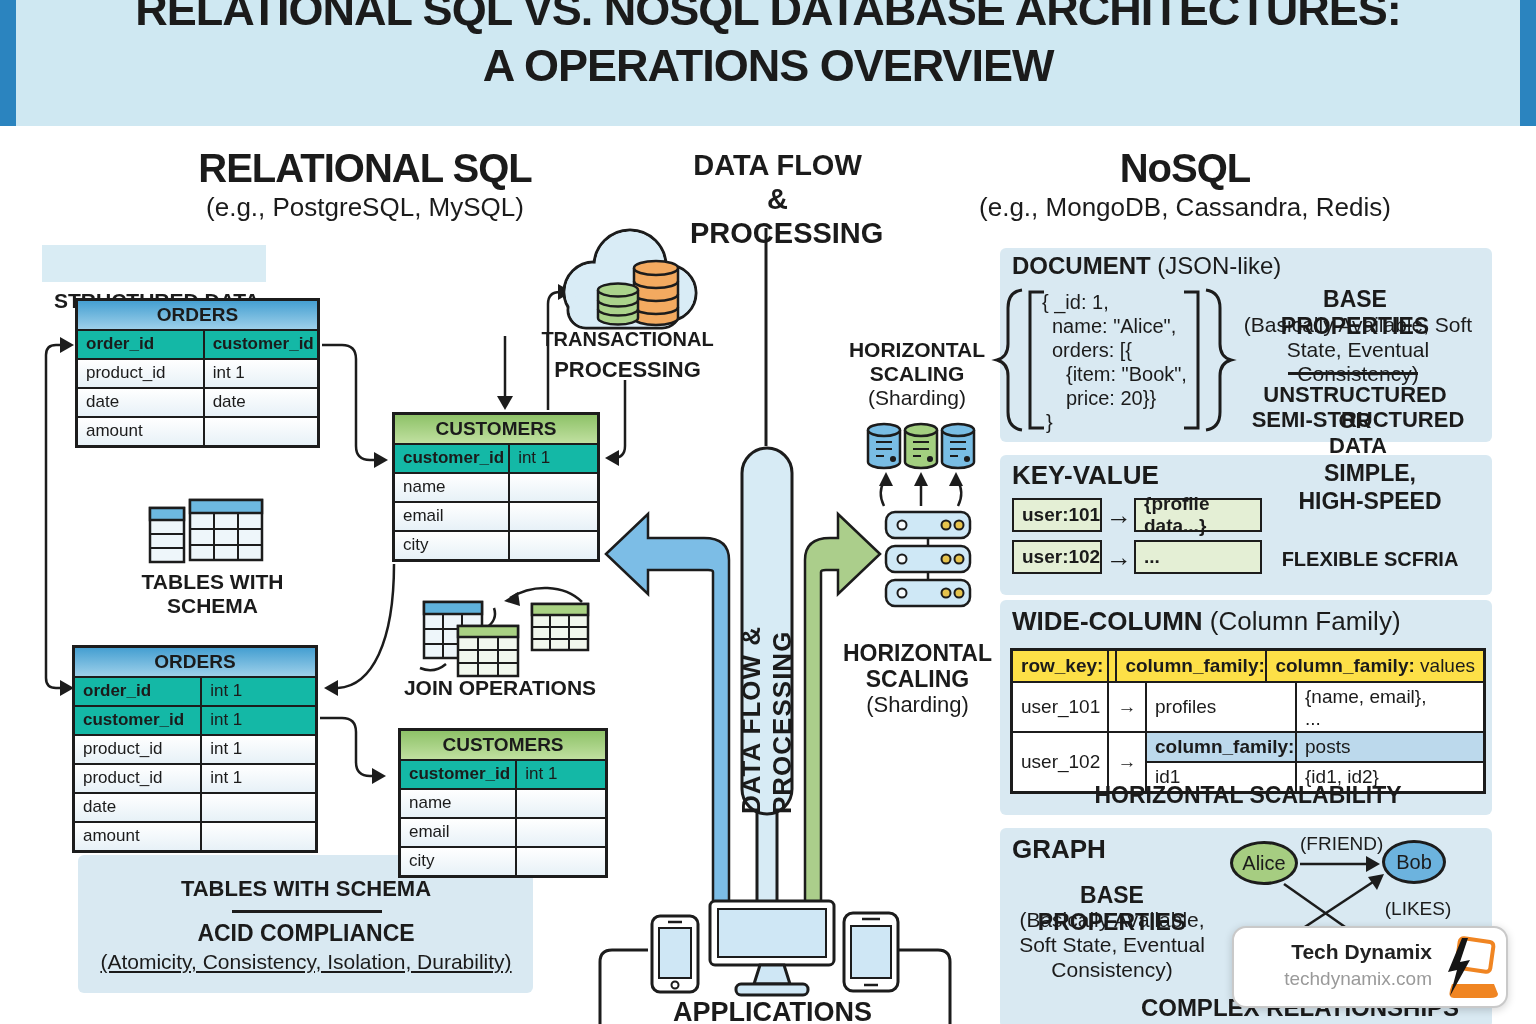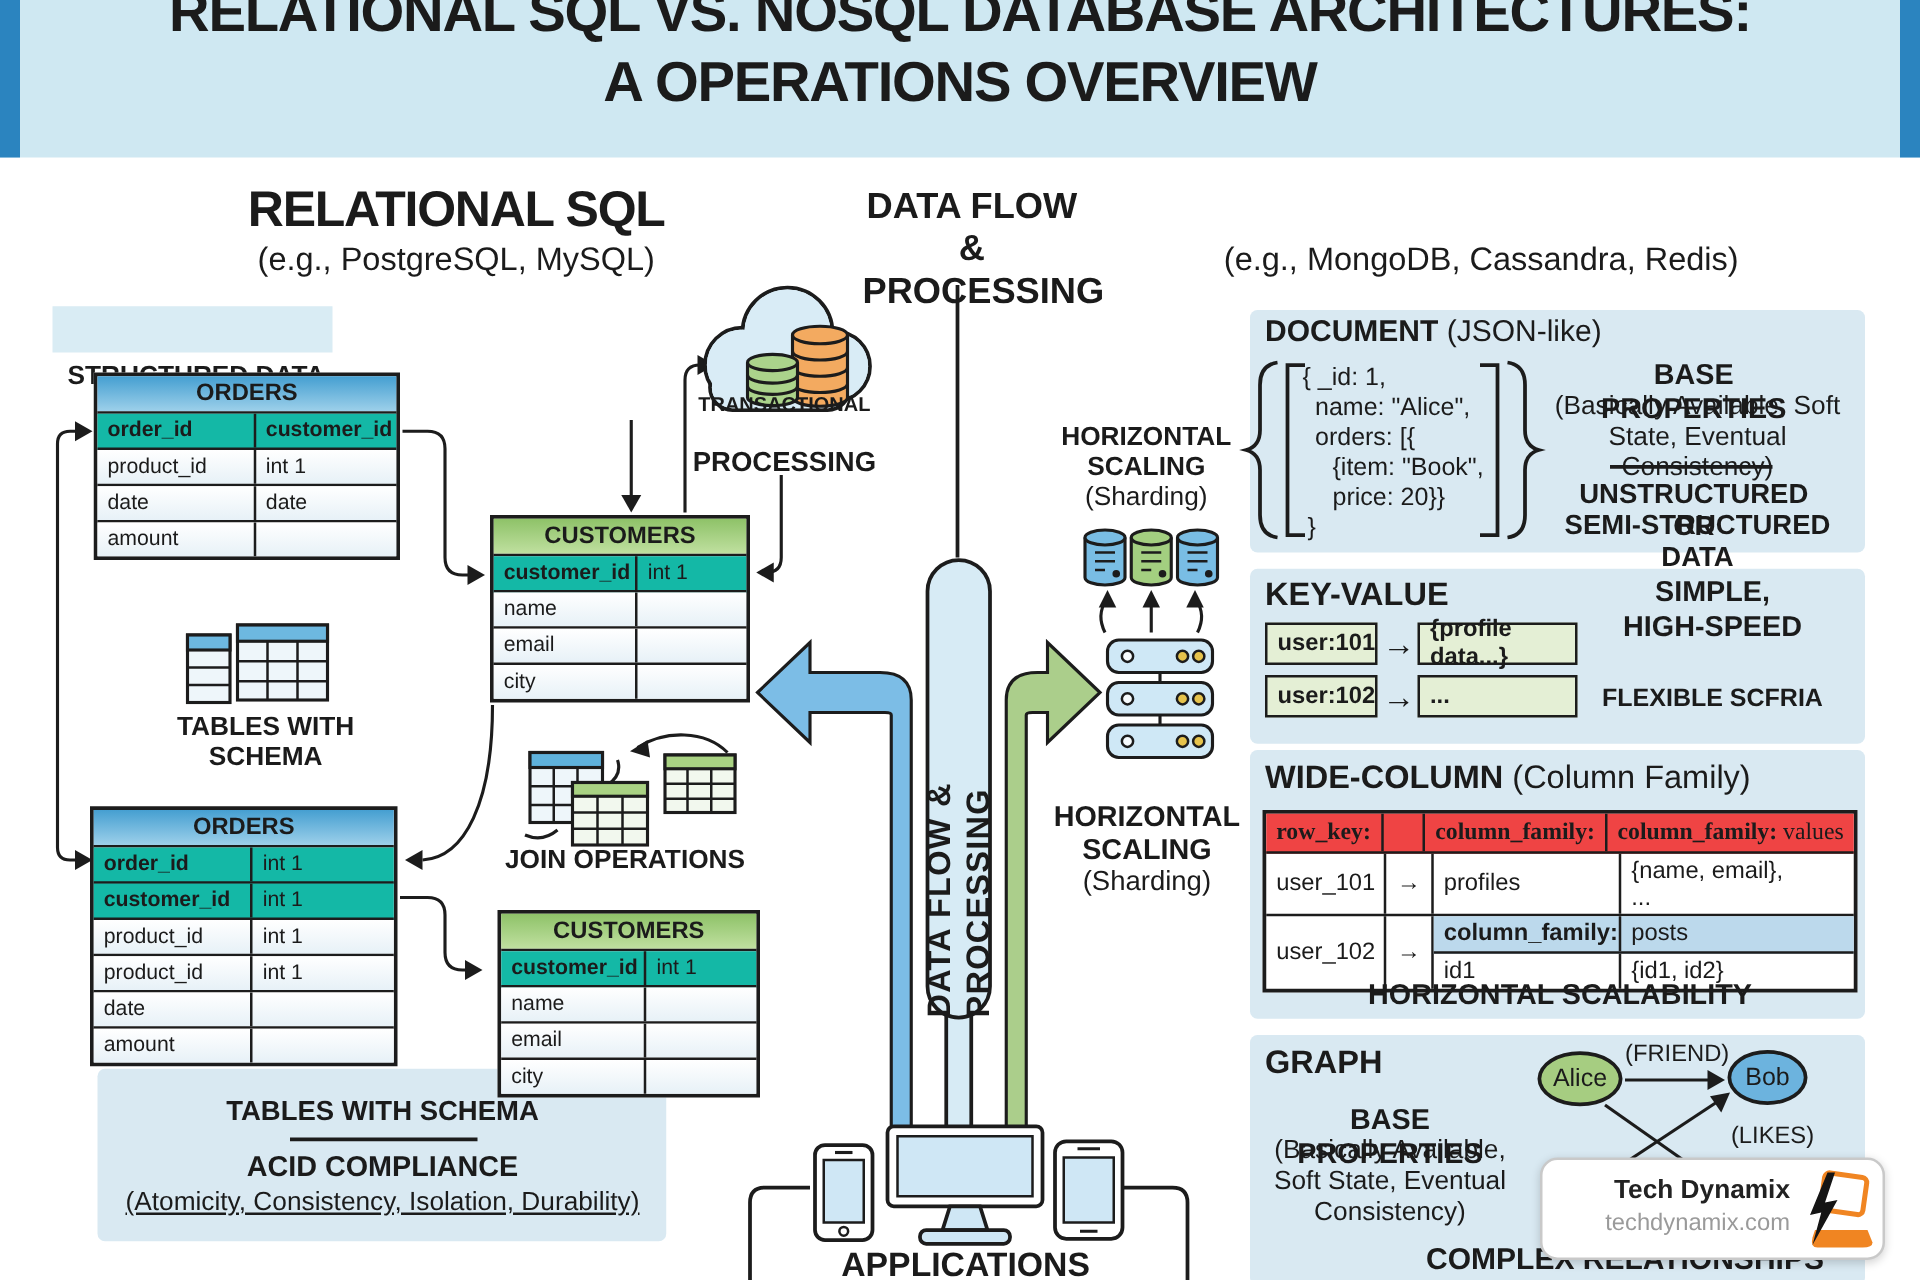--- a/index.html
+++ b/index.html
@@ -35,21 +35,21 @@
              writing-mode:vertical-rl;transform:rotate(180deg);font-weight:800;font-size:26px;letter-spacing:1px;}
   
   .code-line{font-size:20px;line-height:24px;white-space:nowrap;}
   .kvbox{position:absolute;background:#e4efd5;border:2.5px solid #1c1c1c;font-size:19px;font-weight:bold;
          display:flex;align-items:center;padding:0 8px;box-sizing:border-box;height:34px;}
   .kvarrow{position:absolute;font-size:26px;font-weight:bold;}
   .wct{position:absolute;left:1010px;top:648px;width:476px;border:3px solid #1c1c1c;background:#fff;
        box-sizing:border-box;font-size:19px;}
   .wcr{display:flex;border-bottom:2px solid #1c1c1c;align-items:stretch;}
   .wcr:last-child{border-bottom:none;}
-  .wch{background:#ef4444;font-weight:bold;font-family:Liberation Serif, serif;}
+  .wch{background:#fde047;font-weight:bold;}
   .wc1{width:96px;border-right:2px solid #1c1c1c;padding:3px 8px;box-sizing:border-box;display:flex;align-items:center;}
   .wc2{width:36px;border-right:2px solid #1c1c1c;text-align:center;display:flex;align-items:center;justify-content:center;font-weight:bold;}
   .wc3{width:150px;border-right:2px solid #1c1c1c;padding:3px 8px;box-sizing:border-box;display:flex;align-items:center;}
   .wc4{flex:1;padding:3px 8px;box-sizing:border-box;}
   .subrow{display:flex;}
   .subrow.bluebg{background:#bcd9ec;border-bottom:2px solid #1c1c1c;}
   
   .gnode{position:absolute;border:3px solid #1c1c1c;border-radius:50%;display:flex;align-items:center;
          justify-content:center;font-size:20px;box-sizing:border-box;}
   
@@ -331,34 +331,35 @@
       </div>
   </div>
 
   <div class="abs b ctr" style="left:90px;top:876px;width:432px;font-size:22px;">TABLES WITH SCHEMA</div>
   <div class="abs" style="left:232px;top:910px;width:150px;height:3px;background:#1c1c1c;"></div>
   <div class="abs b ctr" style="left:90px;top:920px;width:432px;font-size:23px;">ACID COMPLIANCE</div>
   <div class="abs ctr" style="left:80px;top:950px;width:452px;font-size:21px;text-decoration:underline;">(Atomicity, Consistency, Isolation, Durability)</div>
 
   <div class="abs h3" style="left:690px;top:148px;width:175px;">DATA FLOW</div>
   <div class="abs h3" style="left:690px;top:182px;width:175px;">&amp; PROCESSING</div>
-  <div class="abs b ctr" style="left:540px;top:316px;width:175px;font-size:16px;">TRANSACTIONAL</div>
+  <div class="abs b ctr" style="left:540px;top:328px;width:175px;font-size:20px;">TRANSACTIONAL</div>
   <div class="abs b ctr" style="left:540px;top:357px;width:175px;font-size:22px;">PROCESSING</div>
   <div class="abs pill-text">DATA FLOW &amp; PROCESSING</div>
 
   <div class="abs b ctr" style="left:840px;top:338px;width:154px;font-size:21px;">HORIZONTAL</div>
   <div class="abs b ctr" style="left:840px;top:362px;width:154px;font-size:21px;">SCALING</div>
   <div class="abs ctr" style="left:840px;top:386px;width:154px;font-size:21px;">(Sharding)</div>
 
   <div class="abs b ctr" style="left:830px;top:640px;width:175px;font-size:23px;">HORIZONTAL</div>
   <div class="abs b ctr" style="left:830px;top:666px;width:175px;font-size:23px;">SCALING</div>
   <div class="abs ctr" style="left:830px;top:692px;width:175px;font-size:22px;">(Sharding)</div>
 
   <div class="abs ctr" style="left:660px;top:997px;width:225px;font-size:27px;font-weight:800;">APPLICATIONS</div>
 
+  <div class="abs h1" style="left:990px;top:146px;width:390px;">NoSQL</div>
   <div class="abs h2" style="left:960px;top:192px;width:450px;">(e.g., MongoDB, Cassandra, Redis)</div>
 
   <div class="abs" style="left:1012px;top:252px;font-size:24px;"><span class="b">DOCUMENT</span><span> (JSON-like)</span></div>
   <div class="abs" style="left:1042px;top:290px;width:160px;">
     <div class="code-line" style="padding-left:0;">{ _id: 1,</div>
     <div class="code-line" style="padding-left:10px;">name: "Alice",</div>
     <div class="code-line" style="padding-left:10px;">orders: [{</div>
     <div class="code-line" style="padding-left:24px;">{item: "Book",</div>
     <div class="code-line" style="padding-left:24px;">price: 20}}</div>
     <div class="code-line" style="padding-left:4px;">}</div>

